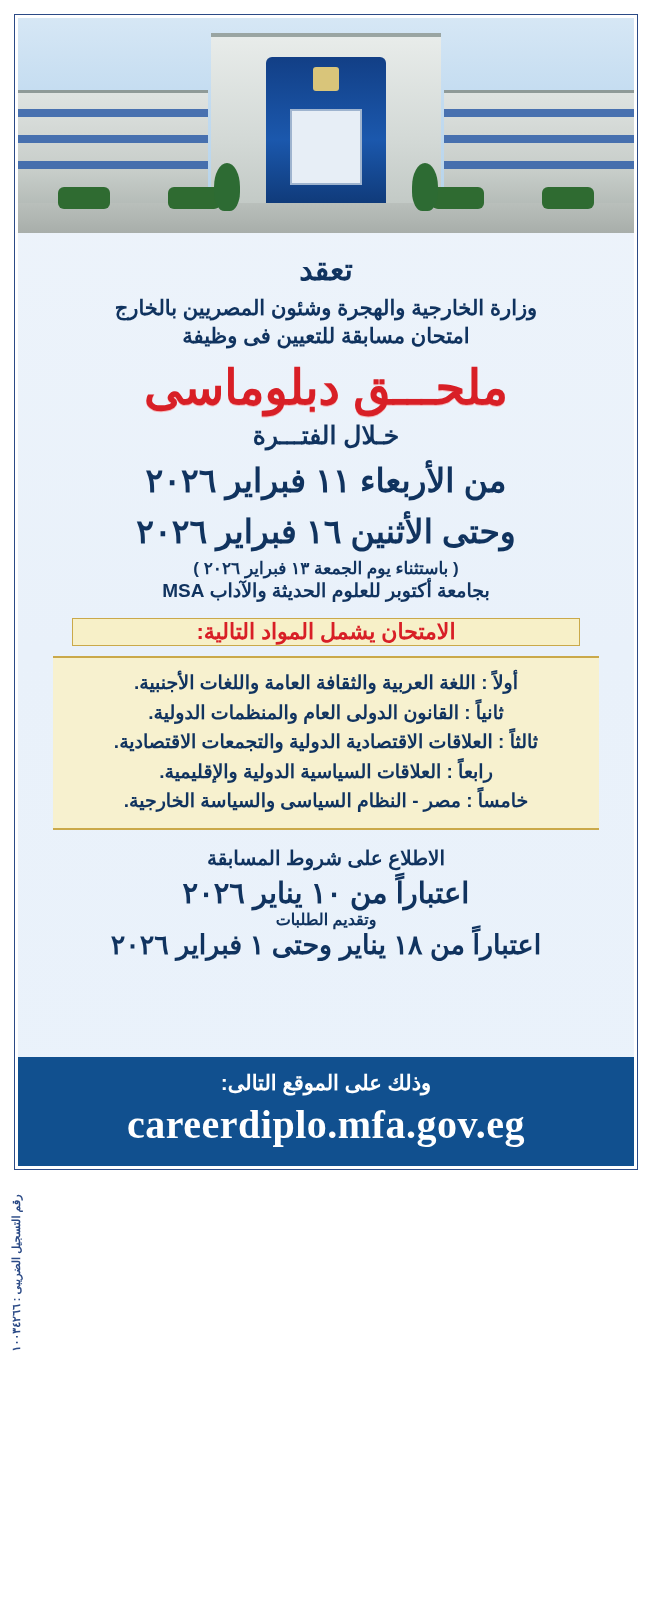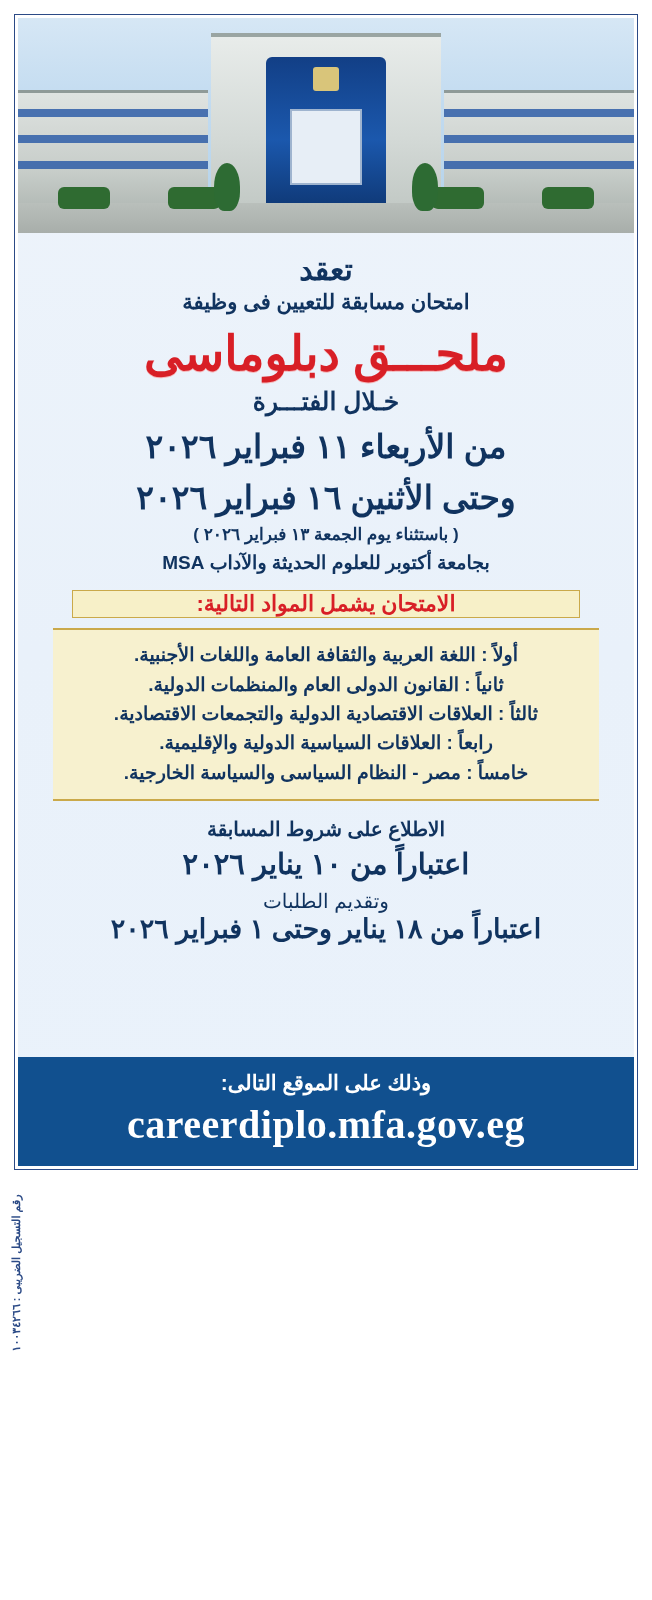--- a/index.html
+++ b/index.html
@@ -86,21 +86,21 @@
   .l2{font-size:21px;font-weight:bold;color:#10335f;line-height:1.35;margin-top:6px;letter-spacing:-.3px;}
   .l3{font-size:21px;font-weight:bold;color:#10335f;line-height:1.35;}
   .title-red{
     font-size:48px;font-weight:bold;color:#d81f26;
     margin:12px 0 6px 0;letter-spacing:2px;line-height:1.1;
     text-shadow:0 1px 0 #f4b7ba;
   }
   .l4{font-size:25px;font-weight:bold;color:#10335f;letter-spacing:3px;margin-top:2px;}
   .dates{font-size:33px;font-weight:bold;color:#10335f;line-height:1.25;margin-top:10px;}
   .except{font-size:17px;font-weight:bold;color:#10335f;margin-top:6px;}
-  .venue{font-size:19px;font-weight:bold;color:#10335f;margin-top:6px;}
+  .venue{font-size:19px;font-weight:bold;color:#10335f;}
 
   .subjects-head{
     margin:16px auto 0 auto;
     width:86%;
     background:#f7f0c8;
     border:1px solid #caa94a;
     padding:0 10px;
     font-size:22px;font-weight:bold;color:#d81f26;
   }
   .subjects{
@@ -111,21 +111,21 @@
     border-bottom:2px solid #caa94a;
     padding:10px 8px 12px 8px;
   }
   .subjects div{
     font-size:19px;font-weight:bold;color:#10335f;
     line-height:1.55;white-space:nowrap;
   }
 
   .note1{font-size:20px;font-weight:bold;color:#10335f;margin-top:16px;}
   .note2{font-size:29px;font-weight:bold;color:#10335f;margin-top:6px;}
-  .note3{font-size:20px;font-weight:normal;color:#10335f;margin-top:8px;}
+  .note3{font-size:16px;font-weight:bold;color:#10335f;margin-top:0;}
   .note4{font-size:27px;font-weight:bold;color:#10335f;}
 
   
   .vert{
     position:absolute;
     left:-8px;top:1160px;
     width:240px;
     transform:rotate(-90deg);
     transform-origin:left top;
     font-size:11px;color:#2b4a86;font-weight:bold;
@@ -182,20 +182,21 @@
       <div class="hedge" style="left:150px;"></div>
       <div class="hedge" style="right:40px;"></div>
       <div class="hedge" style="right:150px;"></div>
       <div class="tree" style="left:196px;"></div>
       <div class="tree" style="right:196px;"></div>
     </div>
 
     <div class="body">
 
       <div class="l1">تعقد</div>
+      <div class="l2">وزارة الخارجية والهجرة وشئون المصريين بالخارج</div>
       <div class="l3">امتحان مسابقة للتعيين فى وظيفة</div>
 
       <div class="title-red">ملحـــق دبلوماسى</div>
 
       <div class="l4">خـلال الفتـــرة</div>
       <div class="dates">من الأربعاء ١١ فبراير ٢٠٢٦</div>
       <div class="dates">وحتى الأثنين ١٦ فبراير ٢٠٢٦</div>
       <div class="except">( باستثناء يوم الجمعة ١٣ فبراير ٢٠٢٦ )</div>
       <div class="venue">بجامعة أكتوبر للعلوم الحديثة والآداب MSA</div>
 

